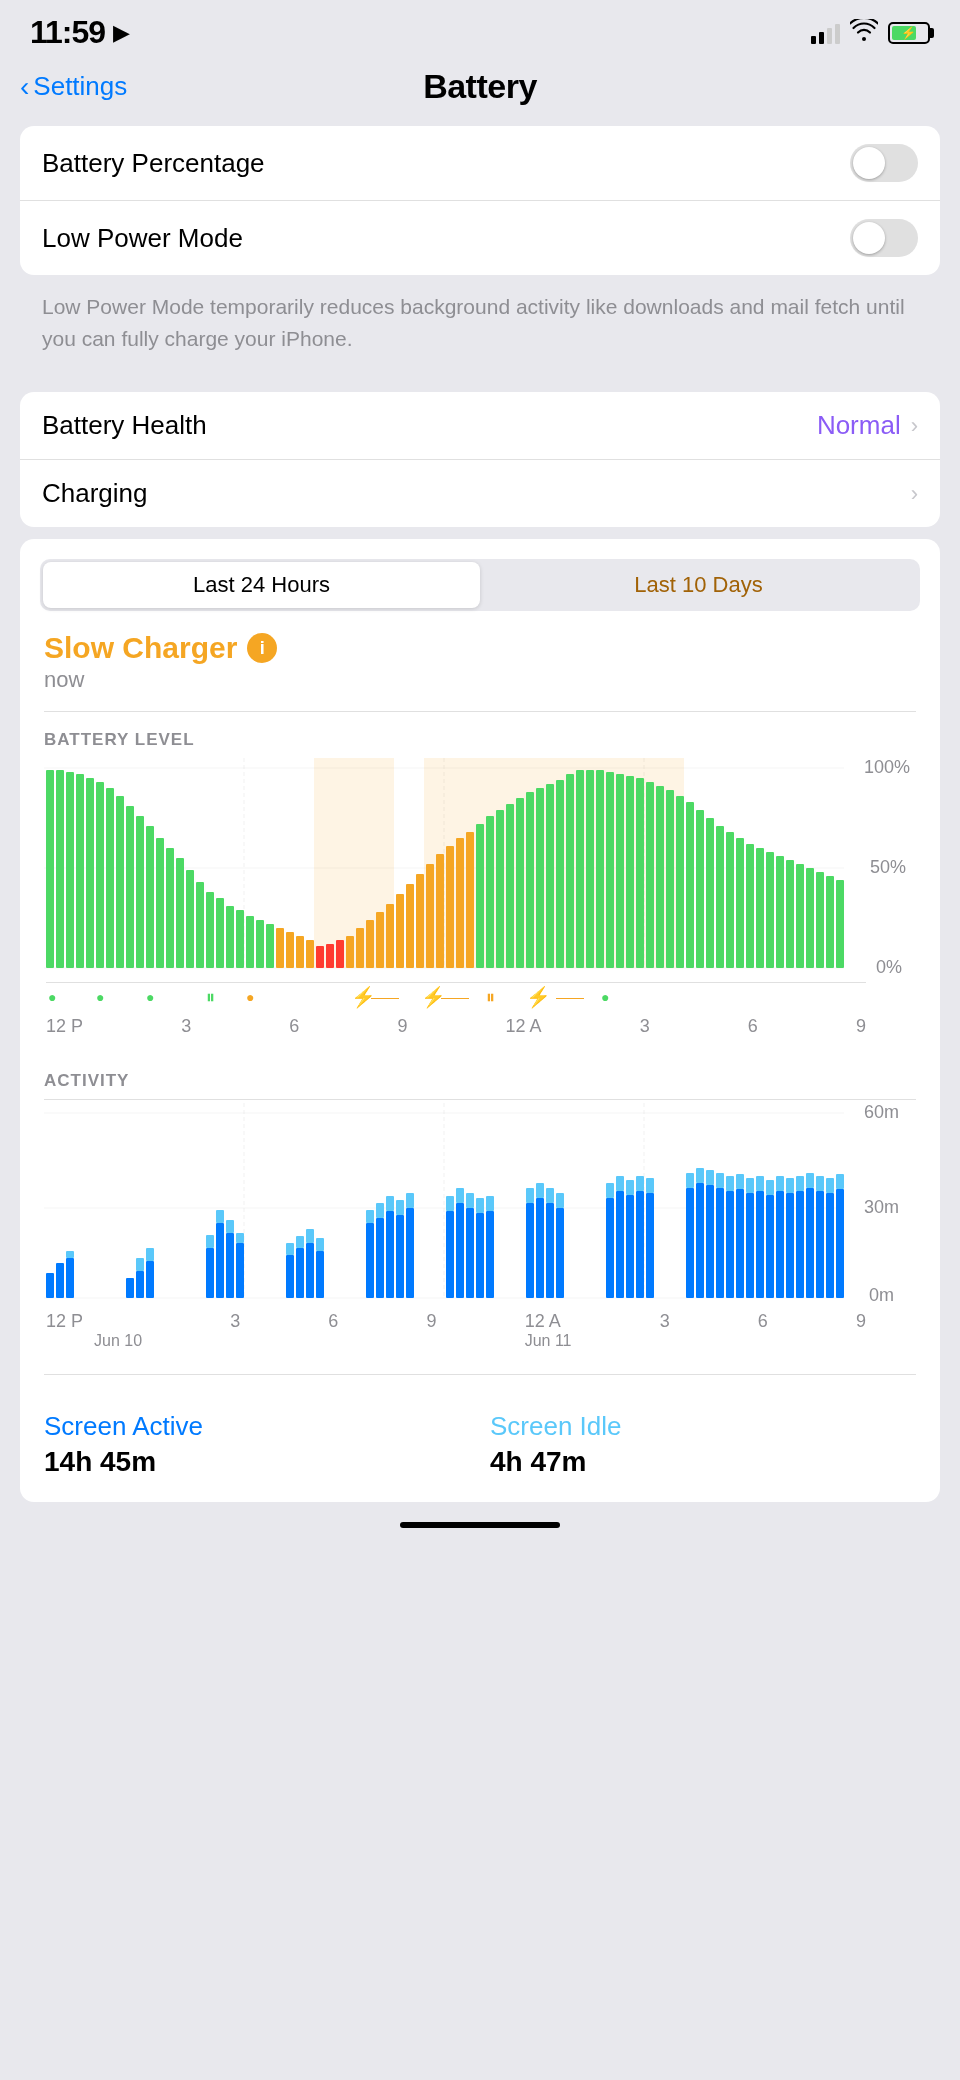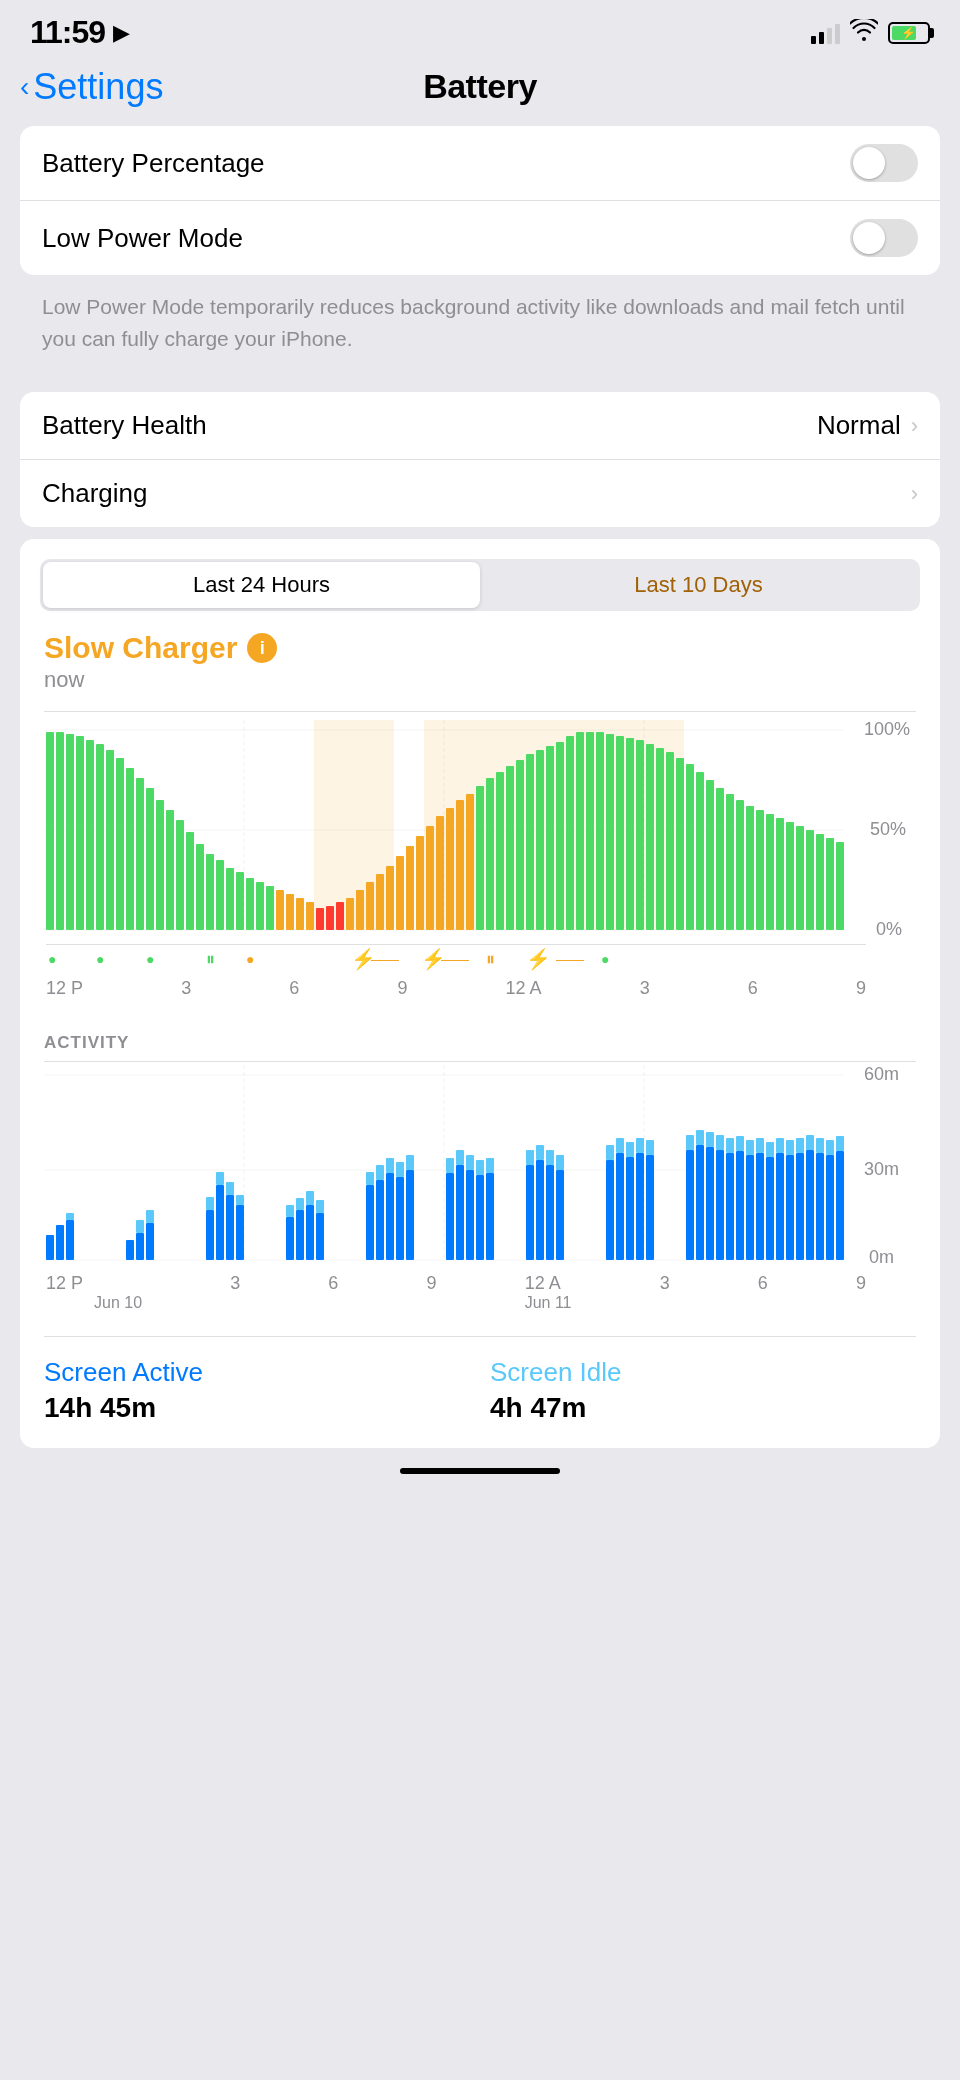--- a/index.html
+++ b/index.html
@@ -105,21 +105,21 @@
       color: #007aff;
       font-size: 26px;
       gap: 4px;
       cursor: pointer;
     }
     .back-chevron {
       font-size: 28px;
       line-height: 1;
     }
     .back-label {
-      font-size: 36px;
+      font-size: 26px;
     }
     .page-title {
       font-size: 34px;
       font-weight: 600;
       color: #000;
       letter-spacing: -0.5px;
     }
 
     
     .card {
@@ -142,21 +142,21 @@
       font-size: 26px;
       color: #000;
     }
     .row-right {
       display: flex;
       align-items: center;
       gap: 10px;
     }
     .row-value {
       font-size: 26px;
-      color: #000000;
+      color: #8b5cf6;
     }
     .chevron-right {
       color: #c7c7cc;
       font-size: 22px;
     }
 
     
     .toggle {
       width: 68px;
       height: 38px;
@@ -268,20 +268,21 @@
     }
 
     
     .screen-section {
       display: flex;
       padding: 20px 24px 8px 24px;
       gap: 20px;
     }
     .screen-item {
       flex: 1;
+      margin-top: 16px;
     }
     .screen-item-label {
       font-size: 26px;
       color: #007aff;
       margin-bottom: 4px;
     }
     .screen-item-value {
       font-size: 28px;
       font-weight: 600;
       color: #000;
@@ -383,20 +384,21 @@
     <div class="slow-charger-row">
       <span class="slow-charger-label">Slow Charger</span>
       <div class="info-badge">i</div>
     </div>
     <span class="slow-charger-time">now</span>
   </div>
 
   <div style="height:0.5px;background:#e0e0e0;margin:8px 24px;"></div>
 
   <div class="chart-section">
+    <div class="chart-label">BATTERY LEVEL</div>
 
     <div style="position:relative;">
       <svg width="870" height="220" viewBox="0 0 870 220">
 
         <line x1="0" y1="10" x2="800" y2="10" stroke="#e8e8e8" stroke-width="0.5"></line>
         <line x1="0" y1="110" x2="800" y2="110" stroke="#e8e8e8" stroke-width="0.5"></line>
         <line x1="0" y1="210" x2="800" y2="210" stroke="#e8e8e8" stroke-width="0.5"></line>
 
         <line x1="200" y1="0" x2="200" y2="210" stroke="#e0e0e0" stroke-width="0.5" stroke-dasharray="4,3"></line>
         <line x1="400" y1="0" x2="400" y2="210" stroke="#e0e0e0" stroke-width="0.5" stroke-dasharray="4,3"></line>

